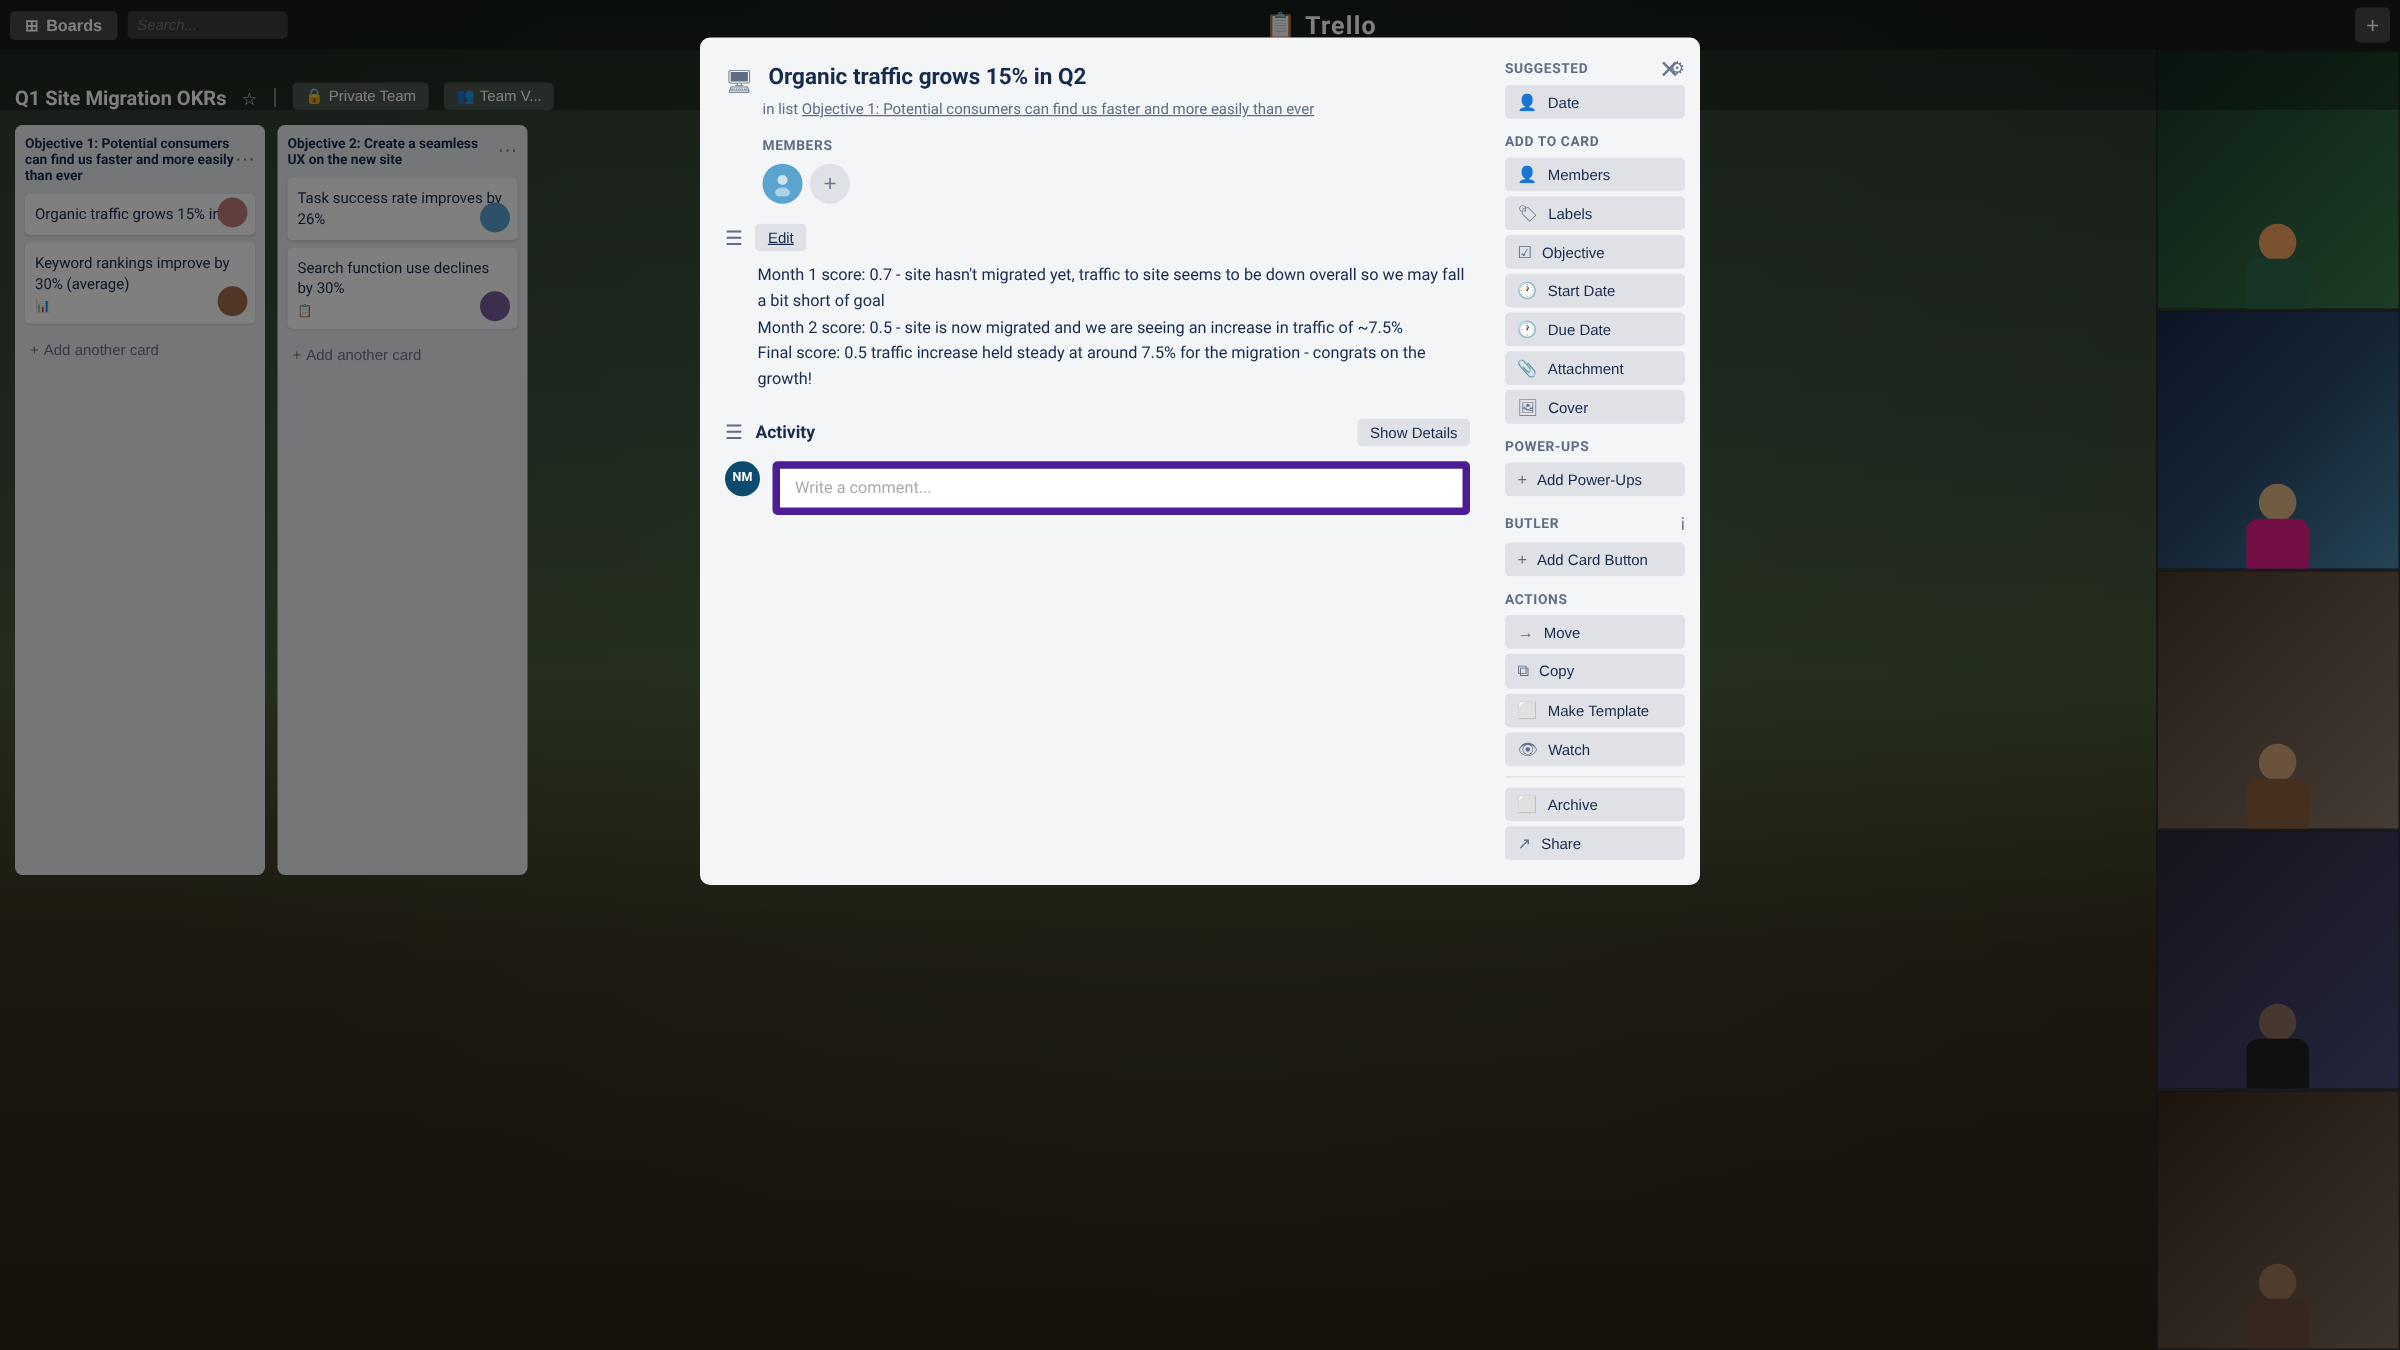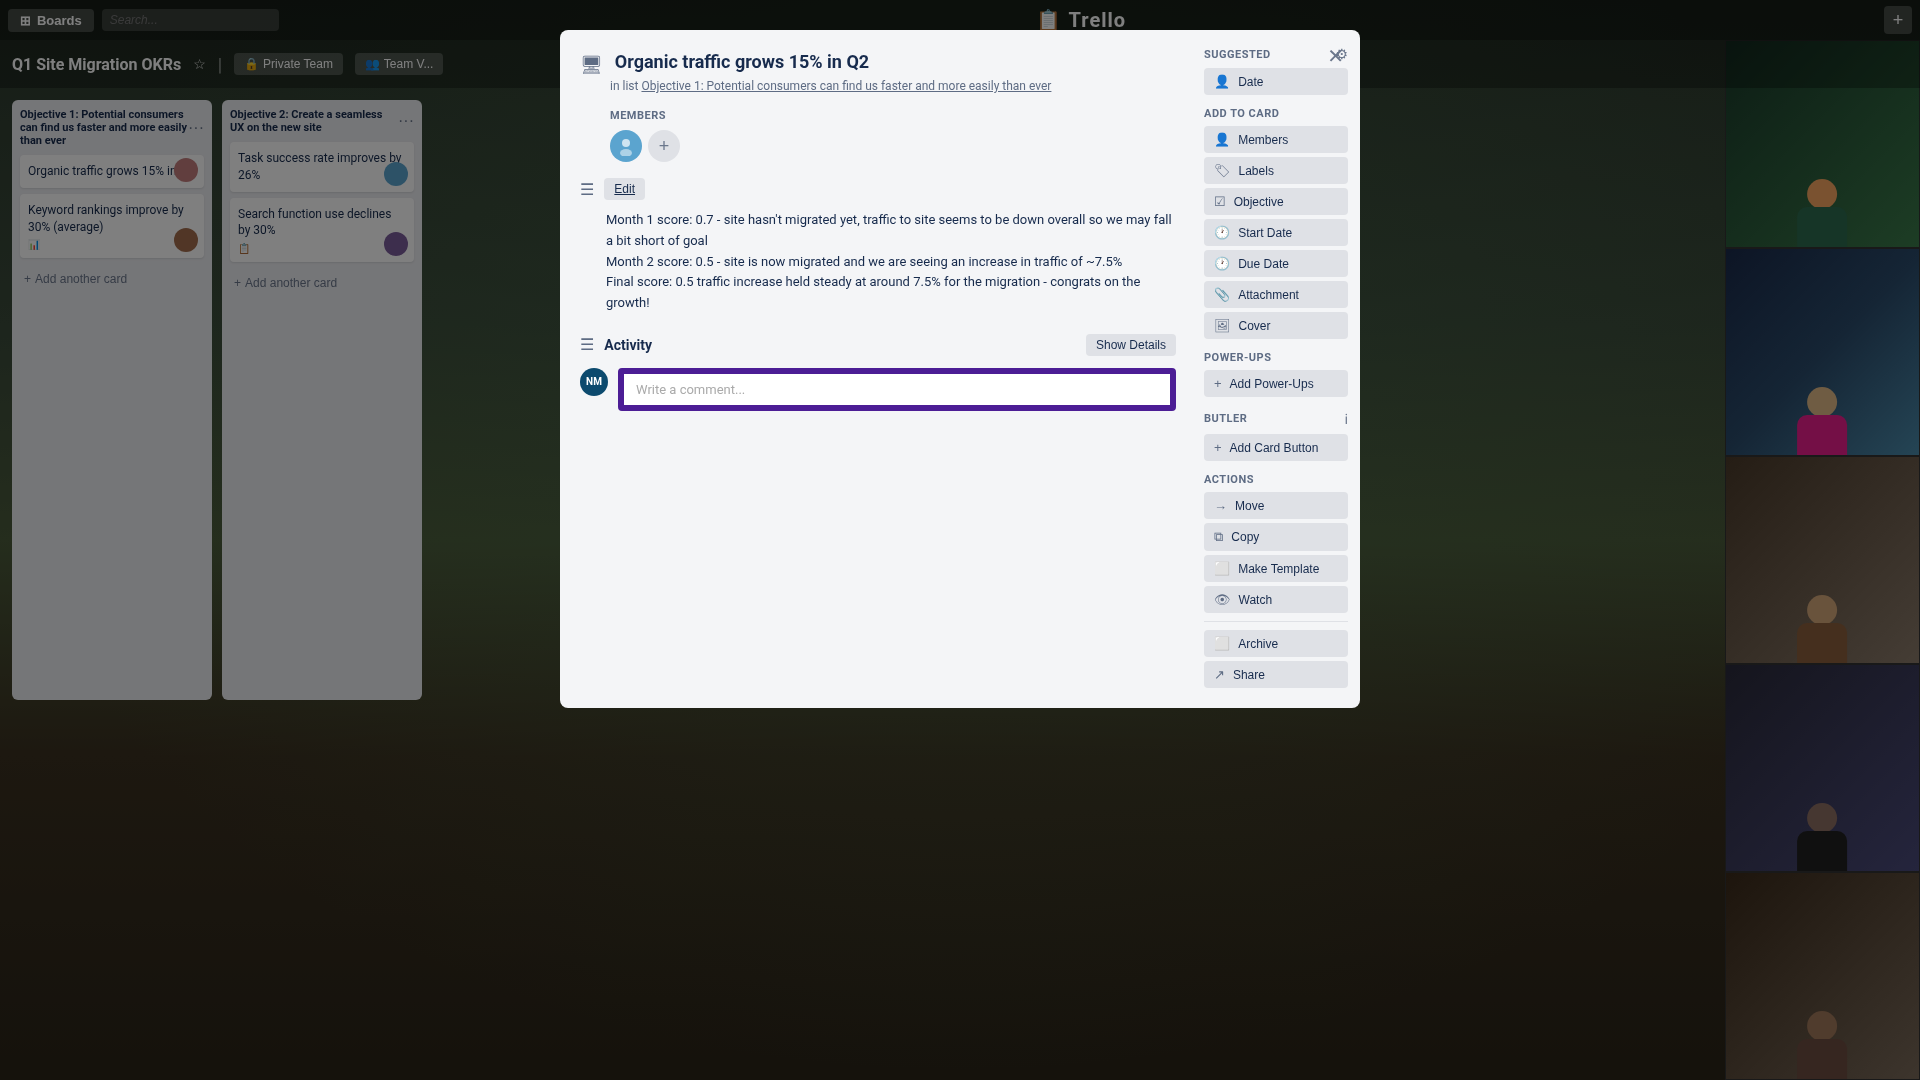--- a/index.html
+++ b/index.html
@@ -51,21 +51,21 @@
       align-items: center;
       gap: 6px;
     }
     .topbar-search {
       background: rgba(255,255,255,0.15);
       border: none;
       border-radius: 4px;
       color: #d946ef;
       padding: 4px 8px;
       font-size: 12px;
-      width: 177px;
+      width: 128px;
       font-style: italic;
     }
     .topbar-center {
       flex: 1;
       display: flex;
       justify-content: center;
       align-items: center;
     }
     .trello-logo {
       color: #fff;
@@ -95,21 +95,21 @@
       justify-content: center;
     }
 
     
     .board-header {
       position: absolute;
       top: 40px; left: 0; right: 0;
       height: 48px;
       background: rgba(0,0,0,0.3);
       display: flex;
-      align-items: center;
+      align-items: flex-end;
       padding: 0 12px;
       gap: 12px;
       z-index: 10;
     }
     .board-title {
       color: #fff;
       font-size: 16px;
       font-weight: 700;
       cursor: pointer;
     }

